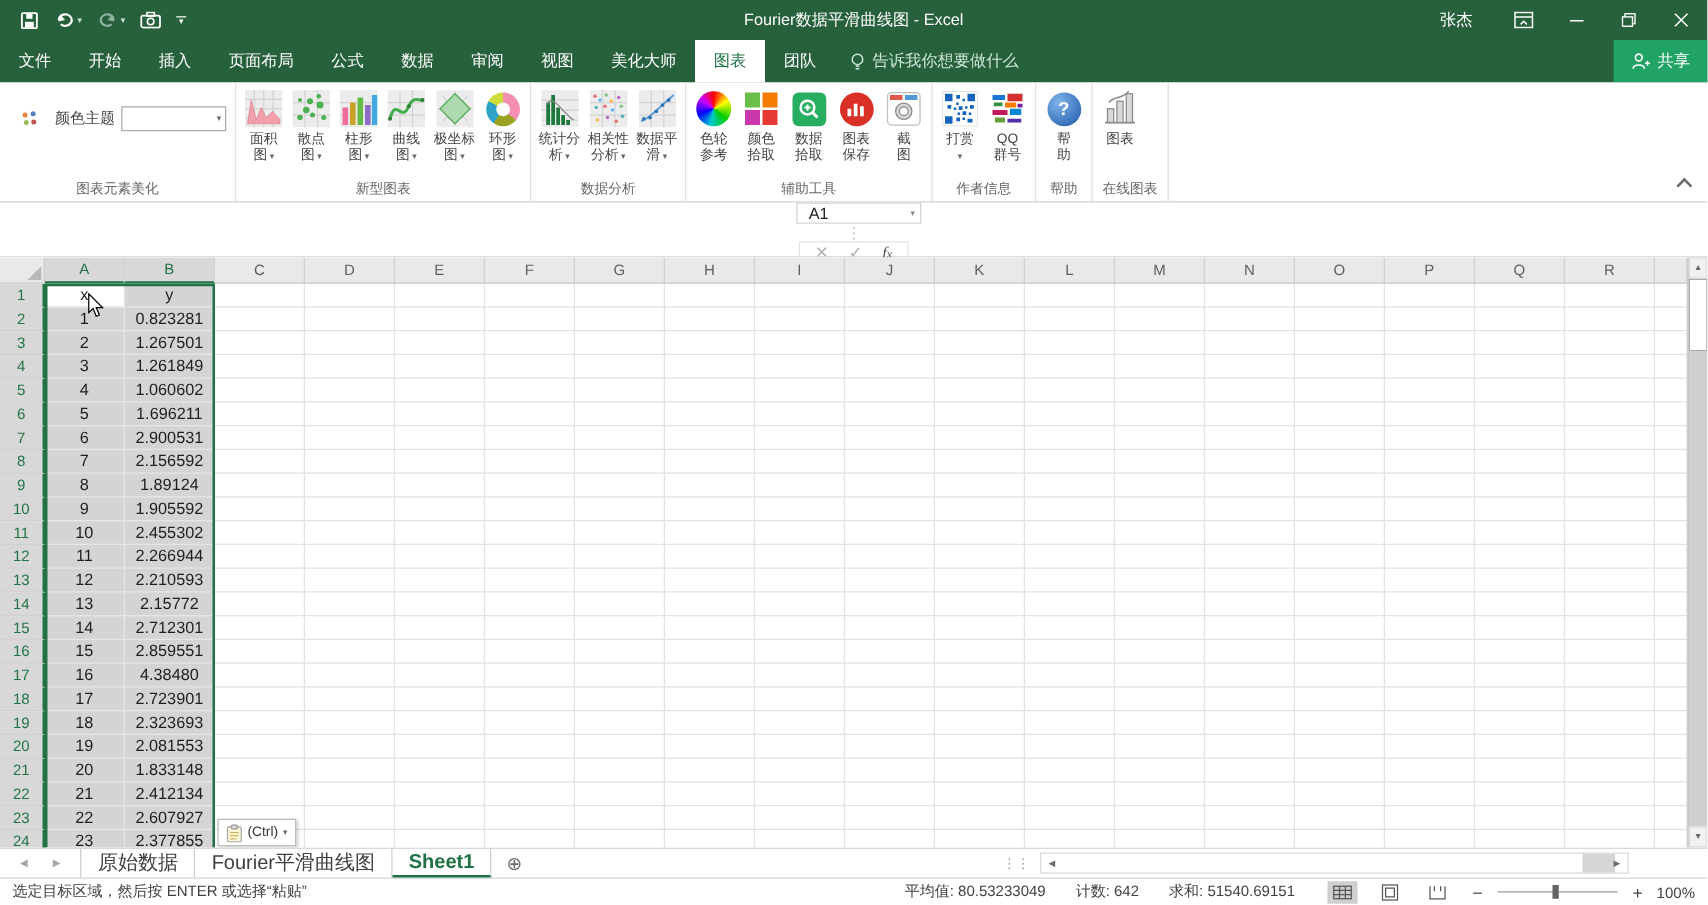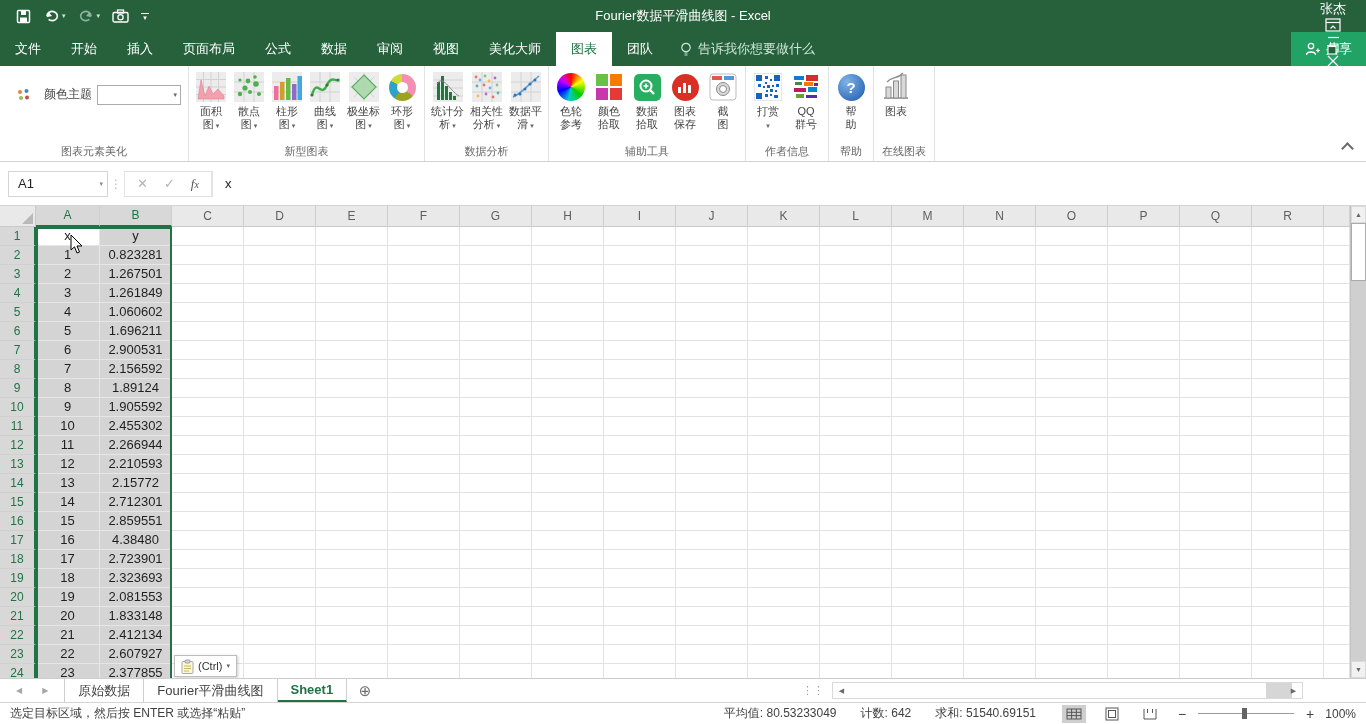--- a/index.html
+++ b/index.html
@@ -6,21 +6,21 @@
   html,body { width:1366px; height:724px; overflow:hidden; }
   body { font-family:"Liberation Sans","DejaVu Sans",sans-serif; background:#fff; }
   .app { position:relative; width:1366px; height:724px; background:#fff; }
 
   
   .titlebar { height:32px; background:#26613c; display:flex; align-items:center; color:#fff; position:relative; }
   .qat { display:flex; align-items:center; gap:12px; padding-left:16px; z-index:2; }
   .qat-btn { display:flex; align-items:center; gap:2px; cursor:default; }
   .qat-btn .caret { font-size:7px; color:#cfe3d6; }
   .win-title { position:absolute; left:0; right:0; text-align:center; font-size:13px; color:#fff; }
-  .tb-right { margin-left:auto; display:flex; align-items:center; height:32px; z-index:2;flex-direction:column; }
+  .tb-right { margin-left:auto; display:flex; align-items:center; height:32px; z-index:2; }
   .tb-user { font-size:13px; padding:0 20px; }
   .tb-btn { width:42px; height:32px; display:flex; align-items:center; justify-content:center; }
 
   
   .tabrow { height:34px; background:#26613c; display:flex; align-items:stretch; }
   .mtab { padding:0 15px; line-height:34px; font-size:13px; color:#fff; white-space:nowrap; }
   .mtab.active { background:#fff; color:#217346; }
   .tellme { display:flex; align-items:center; gap:6px; color:#cbe6d6; font-size:13px; padding:0 12px; white-space:nowrap; }
   .share { margin-left:auto; background:#21a366; color:#fff; display:flex; align-items:center; gap:6px; padding:0 14px; font-size:13px; }
 
@@ -34,21 +34,21 @@
   .rbtn { display:flex; flex-direction:column; align-items:center; padding:1px 3px 0; cursor:default; }
   .rico { width:32px; height:32px; display:flex; align-items:center; justify-content:center; margin:1px 0 2px; }
   .rlbl { font-size:11px; line-height:13px; color:#444; text-align:center; white-space:nowrap; }
   .caret { font-size:7px; color:#666; }
   .fieldrow { display:flex; align-items:center; gap:5px; margin:3px 4px 7px; }
   .flbl { font-size:12px; color:#444; white-space:nowrap; }
   .combo { width:84px; height:20px; border:1px solid #ababab; background:#fff; display:flex; align-items:center; justify-content:flex-end; padding-right:3px; }
   .ribbon-collapse { position:absolute; right:14px; bottom:8px; width:9px; height:9px; border-left:2px solid #6a6a6a; border-top:2px solid #6a6a6a; transform:rotate(45deg); }
 
   
-  .formula-row { height:44px; display:flex; align-items:center; background:#fff; border-bottom:1px solid #d4d4d4; }
+  .formula-row { height:44px; display:flex; align-items:center; background:#fff; border-bottom:1px solid #d4d4d4;flex-direction:column; }
   .namebox { width:100px; height:26px; border:1px solid #d4d4d4; margin-left:8px; display:flex; align-items:center; padding:0 4px 0 9px; font-size:13px; color:#222; }
   .namebox .caret { margin-left:auto; color:#8a8a8a; }
   .fsep { width:16px; text-align:center; color:#bdbdbd; font-size:12px; }
   .fbtns { height:26px; border:1px solid #e3e3e3; display:flex; align-items:center; gap:16px; padding:0 12px; }
   .fx-x { color:#b3b3b3; font-size:13px; }
   .fx-check { color:#b3b3b3; font-size:13px; }
   .fx-fx { color:#555; font-size:13px; font-style:italic; font-family:"Liberation Serif","DejaVu Serif",serif; }
   .finput { flex:1; height:26px; border-left:1px solid #e3e3e3; display:flex; align-items:center; padding-left:12px; font-size:13px; color:#222; margin-right:8px; }
 
   
@@ -69,21 +69,21 @@
   .varrow { height:17px; background:#f1f1f1; border:1px solid #dadada; display:flex; align-items:center; justify-content:center; font-size:7px; color:#6a6a6a; }
   .varrow.down { position:absolute; bottom:0; left:0; right:0; }
   .vthumb { position:absolute; top:17px; left:0; right:0; height:58px; background:#fff; border:1px solid #ababab; }
   .pastebtn { position:absolute; left:174px; top:449px; height:22px; background:#fff; border:1px solid #bdbdbd; box-shadow:1px 1px 3px rgba(0,0,0,.2); display:flex; align-items:center; gap:4px; padding:0 6px; font-size:11px; color:#333; }
   .cursor { position:absolute; left:70px; top:28px; pointer-events:none; }
 
   
   .sheetbar { height:24px; background:#fff; border-top:1px solid #cdcdcd; display:flex; align-items:stretch; }
   .snav { display:flex; align-items:center; gap:20px; padding:0 16px 0 16px; color:#a6a6a6; font-size:8px; }
   .stabs { display:flex; align-items:stretch; border-left:1px solid #cfcfcf; }
-  .stab { padding:0 13px; font-size:13px; color:#3f3f3f; display:flex; align-items:center; border-right:1px solid #cfcfcf; white-space:nowrap; }
+  .stab { padding:0 13px; font-size:16px; color:#3f3f3f; display:flex; align-items:center; border-right:1px solid #cfcfcf; white-space:nowrap; }
   .stab.active { color:#217346; font-weight:bold; border-bottom:2px solid #217346; }
   .newsheet { width:36px; display:flex; align-items:center; justify-content:center; color:#6e6e6e; font-size:15px; }
   .sb-spacer { flex:1; }
   .splitter { display:flex; align-items:center; color:#9e9e9e; font-size:11px; padding-right:8px; }
   .hscroll { width:471px; margin:3px 63px 3px 0; border:1px solid #d9d9d9; position:relative; display:flex; align-items:center; background:#fff; }
   .harrow { width:17px; height:100%; display:flex; align-items:center; justify-content:center; font-size:7px; color:#6a6a6a; }
   .harrow.right { position:absolute; right:0; }
   .hthumb { position:absolute; left:433px; top:0; bottom:0; width:26px; background:#d6d6d6; }
 
   

